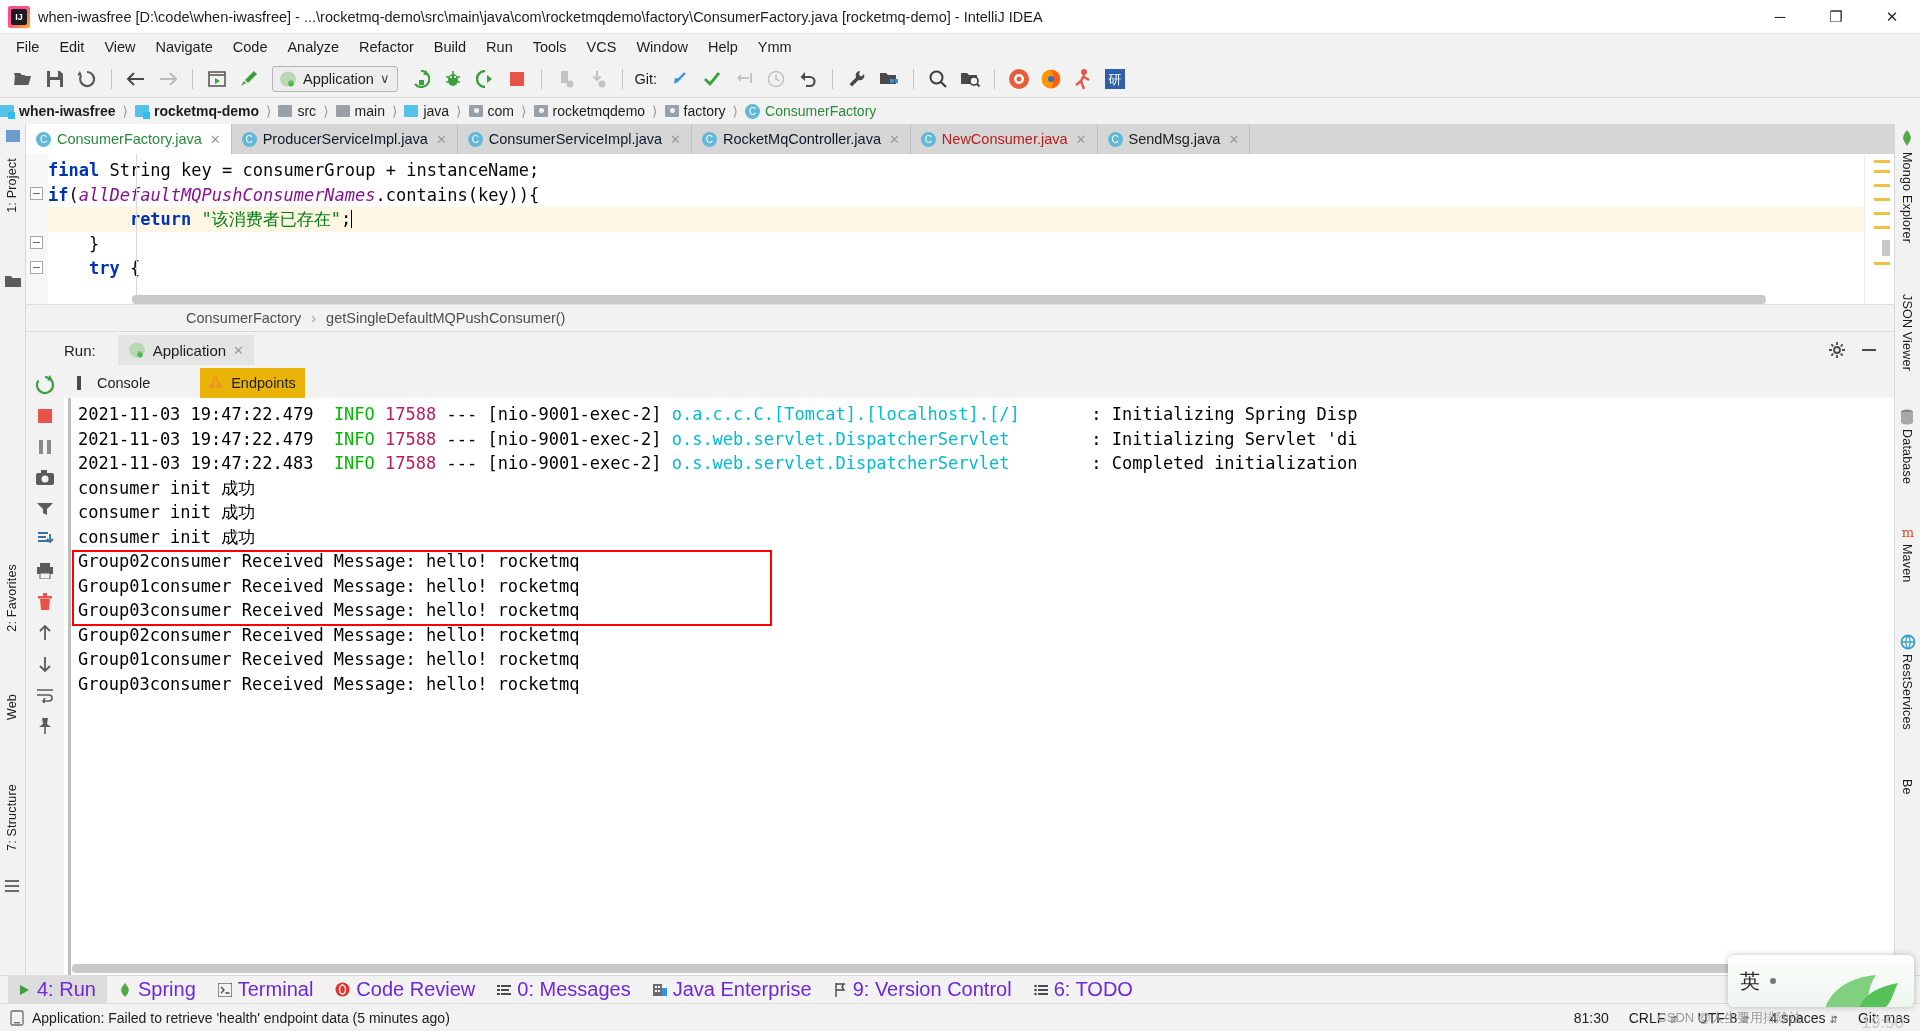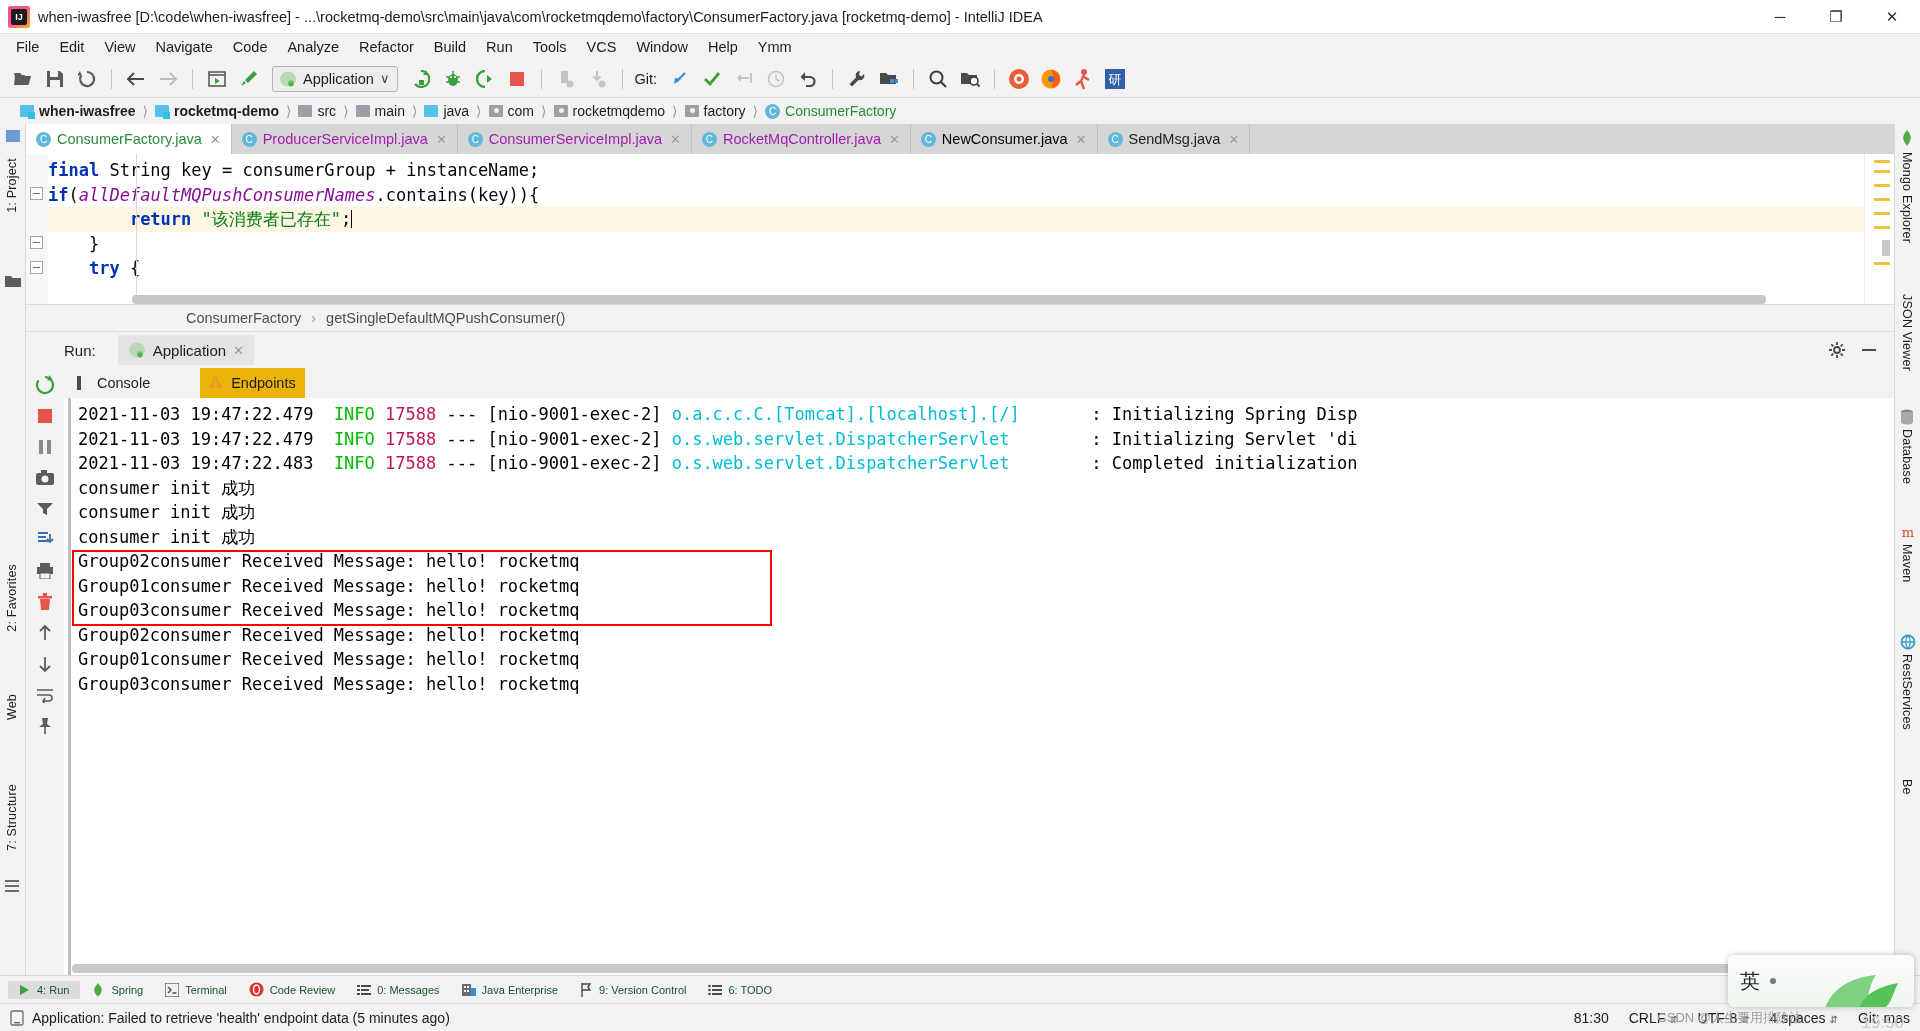--- a/index.html
+++ b/index.html
@@ -37,21 +37,21 @@
              padding-left: 8px; gap: 2px; border-bottom: 1px solid #d9d9d9;}
   .tb { width: 30px; height: 28px; display: flex; align-items: center; justify-content: center; }
   .sep { width: 1px; height: 20px; background: #c4c4c4; margin: 0 7px; }
   .run-config { display: flex; align-items: center; gap: 6px; height: 26px; padding: 0 8px 0 6px;
                 border: 1px solid #b4b4b4; border-radius: 3px; background: #ededed; margin: 0 6px; }
   .run-config .label { font-size: 14.5px; color: #1d1d1d; }
   .git-label { font-size: 14.5px; color: #1d1d1d; margin: 0 6px 0 2px; }
 
   
   .breadcrumb { height: 26px; flex: 0 0 26px; display: flex; align-items: center; background: #f2f2f2;
-                padding-left: 20px; text-align: center; }
+                padding-left: 0; text-align: center; }
   .crumb { display: flex; align-items: center; gap: 5px; font-size: 14px; color: #1d1d1d; }
   .crumb.bold { font-weight: bold; }
   .crumb-sep { color: #9a9a9a; margin: 0 7px; font-size: 14px; }
   .folder { width: 14px; height: 12px; background: #9aa0a6; border-radius: 1px; position: relative; }
   .folder.blue { background: #56c1e8; }
   .folder.tipped:after { content:""; position:absolute; right:-1px; bottom:-2px; width:7px; height:7px;
                  background:#2ec0ea; }
   .folder.dot:after { content:""; position:absolute; left:5px; top:3px; width:5px; height:5px;
                  background:#f2f2f2; border-radius:50%; }
   .cls-icon { width: 15px; height: 15px; border-radius: 50%; background: #62b8d9; color: #fff;
@@ -68,23 +68,23 @@
   .vtab.flip { transform: rotate(180deg); }
   .rail-icon { position: absolute; left: 5px; width: 16px; height: 16px; }
 
   .center-col { flex: 1 1 auto; display: flex; flex-direction: column; min-width: 0; }
 
   
   .tabs { height: 30px; flex: 0 0 30px; display: flex; align-items: stretch; background: #d6d6d6; }
   .tab { display: flex; align-items: center; gap: 6px; padding: 0 10px; background: #d6d6d6;
          border-right: 1px solid #c0c0c0; font-size: 14.5px; white-space: nowrap; }
   .tab.active { background: #ffffff; }
-  .tab .name { color: #a21caf; }
+  .tab .name { color: #0f172a; }
   .tab.active .name { color: #2a8a3a; }
-  .tab .name.green { color: #000000; }
+  .tab .name.green { color: #b91c1c; }
   .tab .x { color: #9a9a9a; font-size: 13px; margin-left: 2px; }
 
   
   .editor { flex: 0 0 150px; display: flex; background: #ffffff; position: relative; min-height:0; }
   .gutter { width: 62px; flex: 0 0 62px; background: #f7f7f7; text-align: right;
             padding-right: 8px; font-family: "DejaVu Sans Mono", monospace; font-size: 16px;
             color: #999999; padding-top: 4px; }
   .gutter .ln { height: 24.5px; line-height: 24.5px; }
   .gutter .ln.cur { background: #fdf6e3; color: #7a7a7a; }
   .foldcol { width: 22px; flex: 0 0 22px; background: #f7f7f7; padding-top: 4px; position: relative;}
@@ -144,21 +144,21 @@
   .c-pid { color: #be185d; }
   .c-cyan { color: #00bcd4; }
   .console-left-bar { position: absolute; left: 4px; top: 0; bottom: 0; width: 3px; background: #bdbdbd;}
   .redbox { position: absolute; border: 2px solid #ff0000; pointer-events: none; }
   .console-scroll-h { position: absolute; left: 8px; right: 10px; bottom: 2px; height: 9px; }
   .console-scroll-h .thumb { height: 9px; width: 93%; background: #c9c9c9; border-radius: 4px; }
 
   
   .bottombar { height: 28px; flex: 0 0 28px; display: flex; align-items: center; background: #f2f2f2;
                padding-left: 8px; gap: 0; border-top: 1px solid #d9d9d9; }
-  .btw { display: flex; align-items: center; gap: 6px; padding: 3px 11px; font-size: 11px; color: #14532d;
+  .btw { display: flex; align-items: center; gap: 6px; padding: 3px 11px; font-size: 20px; color: #6d28d9;
          white-space: nowrap; }
   .btw.sel { background: #dcdcdc; }
 
   
   .statusbar { height: 28px; flex: 0 0 28px; display: flex; align-items: center; background: #f2f2f2;
                padding: 0 10px; font-size: 14px; color: #1d1d1d; border-top: 1px solid #dcdcdc;
                position: relative; }
   .sb-left { display: flex; align-items: center; gap: 8px; }
   .sb-right { margin-left: auto; display: flex; align-items: center; gap: 20px; }
   .spin { font-size: 10px; color: #555; }

